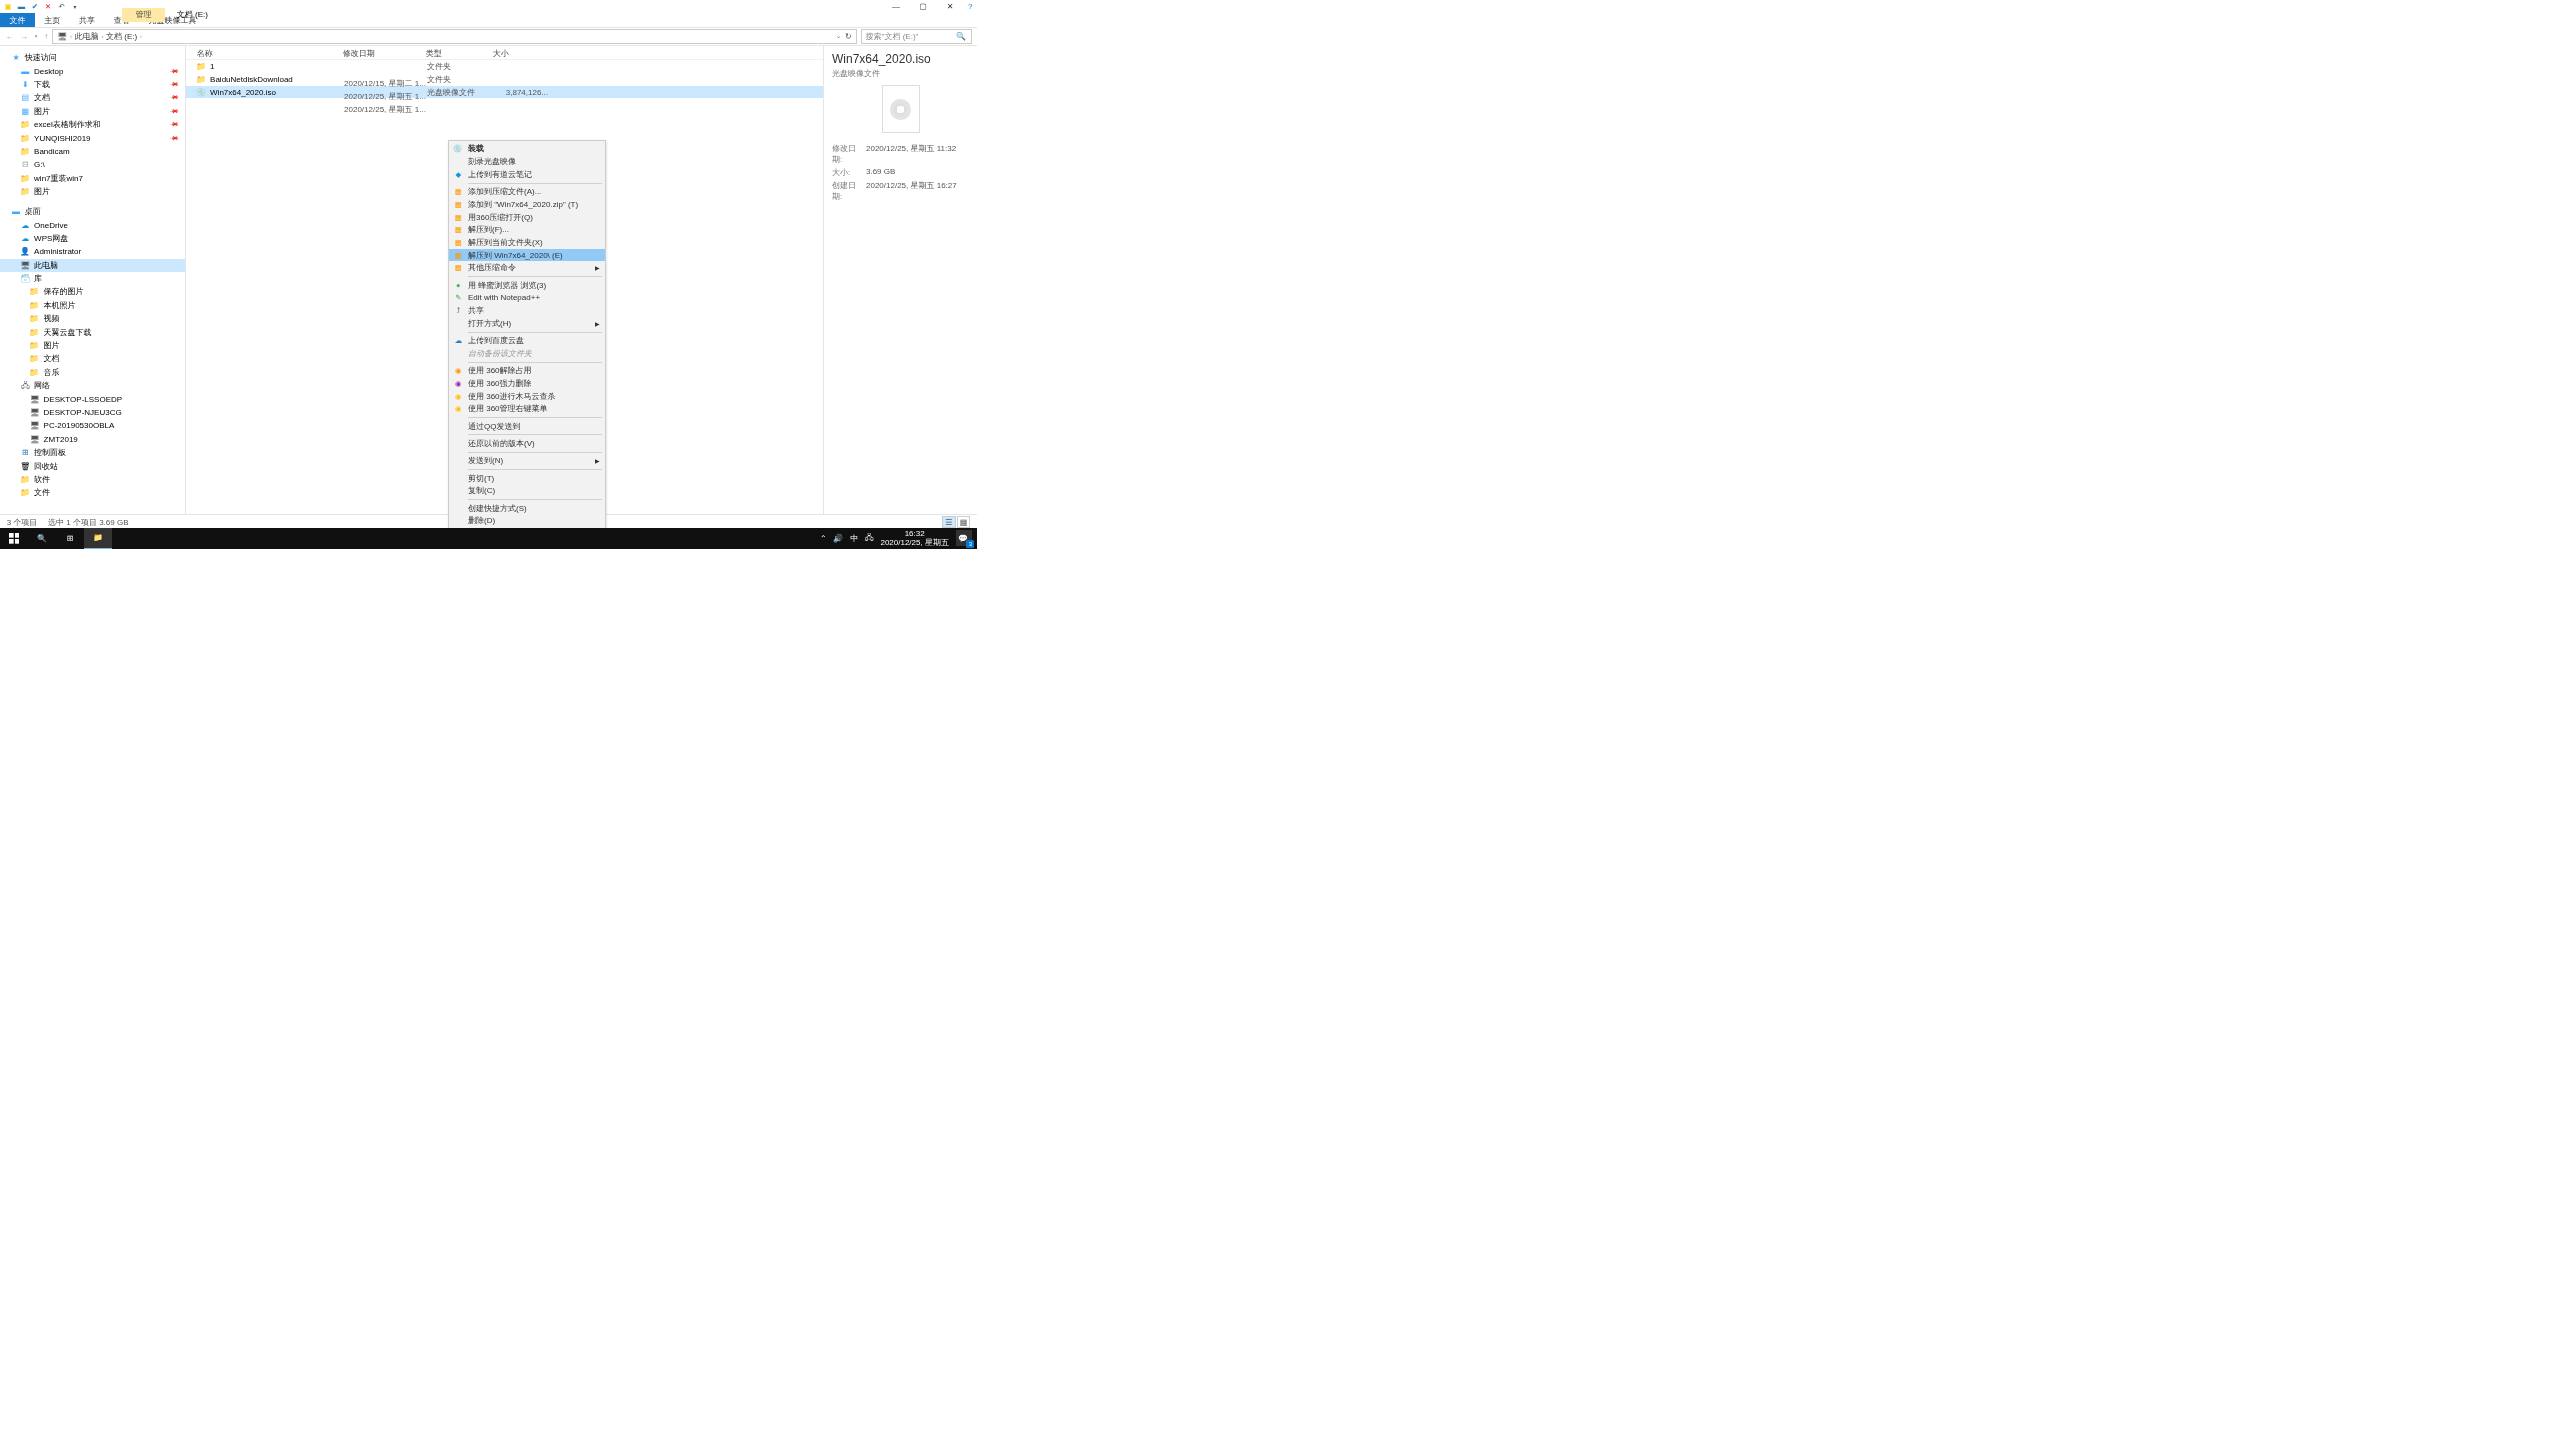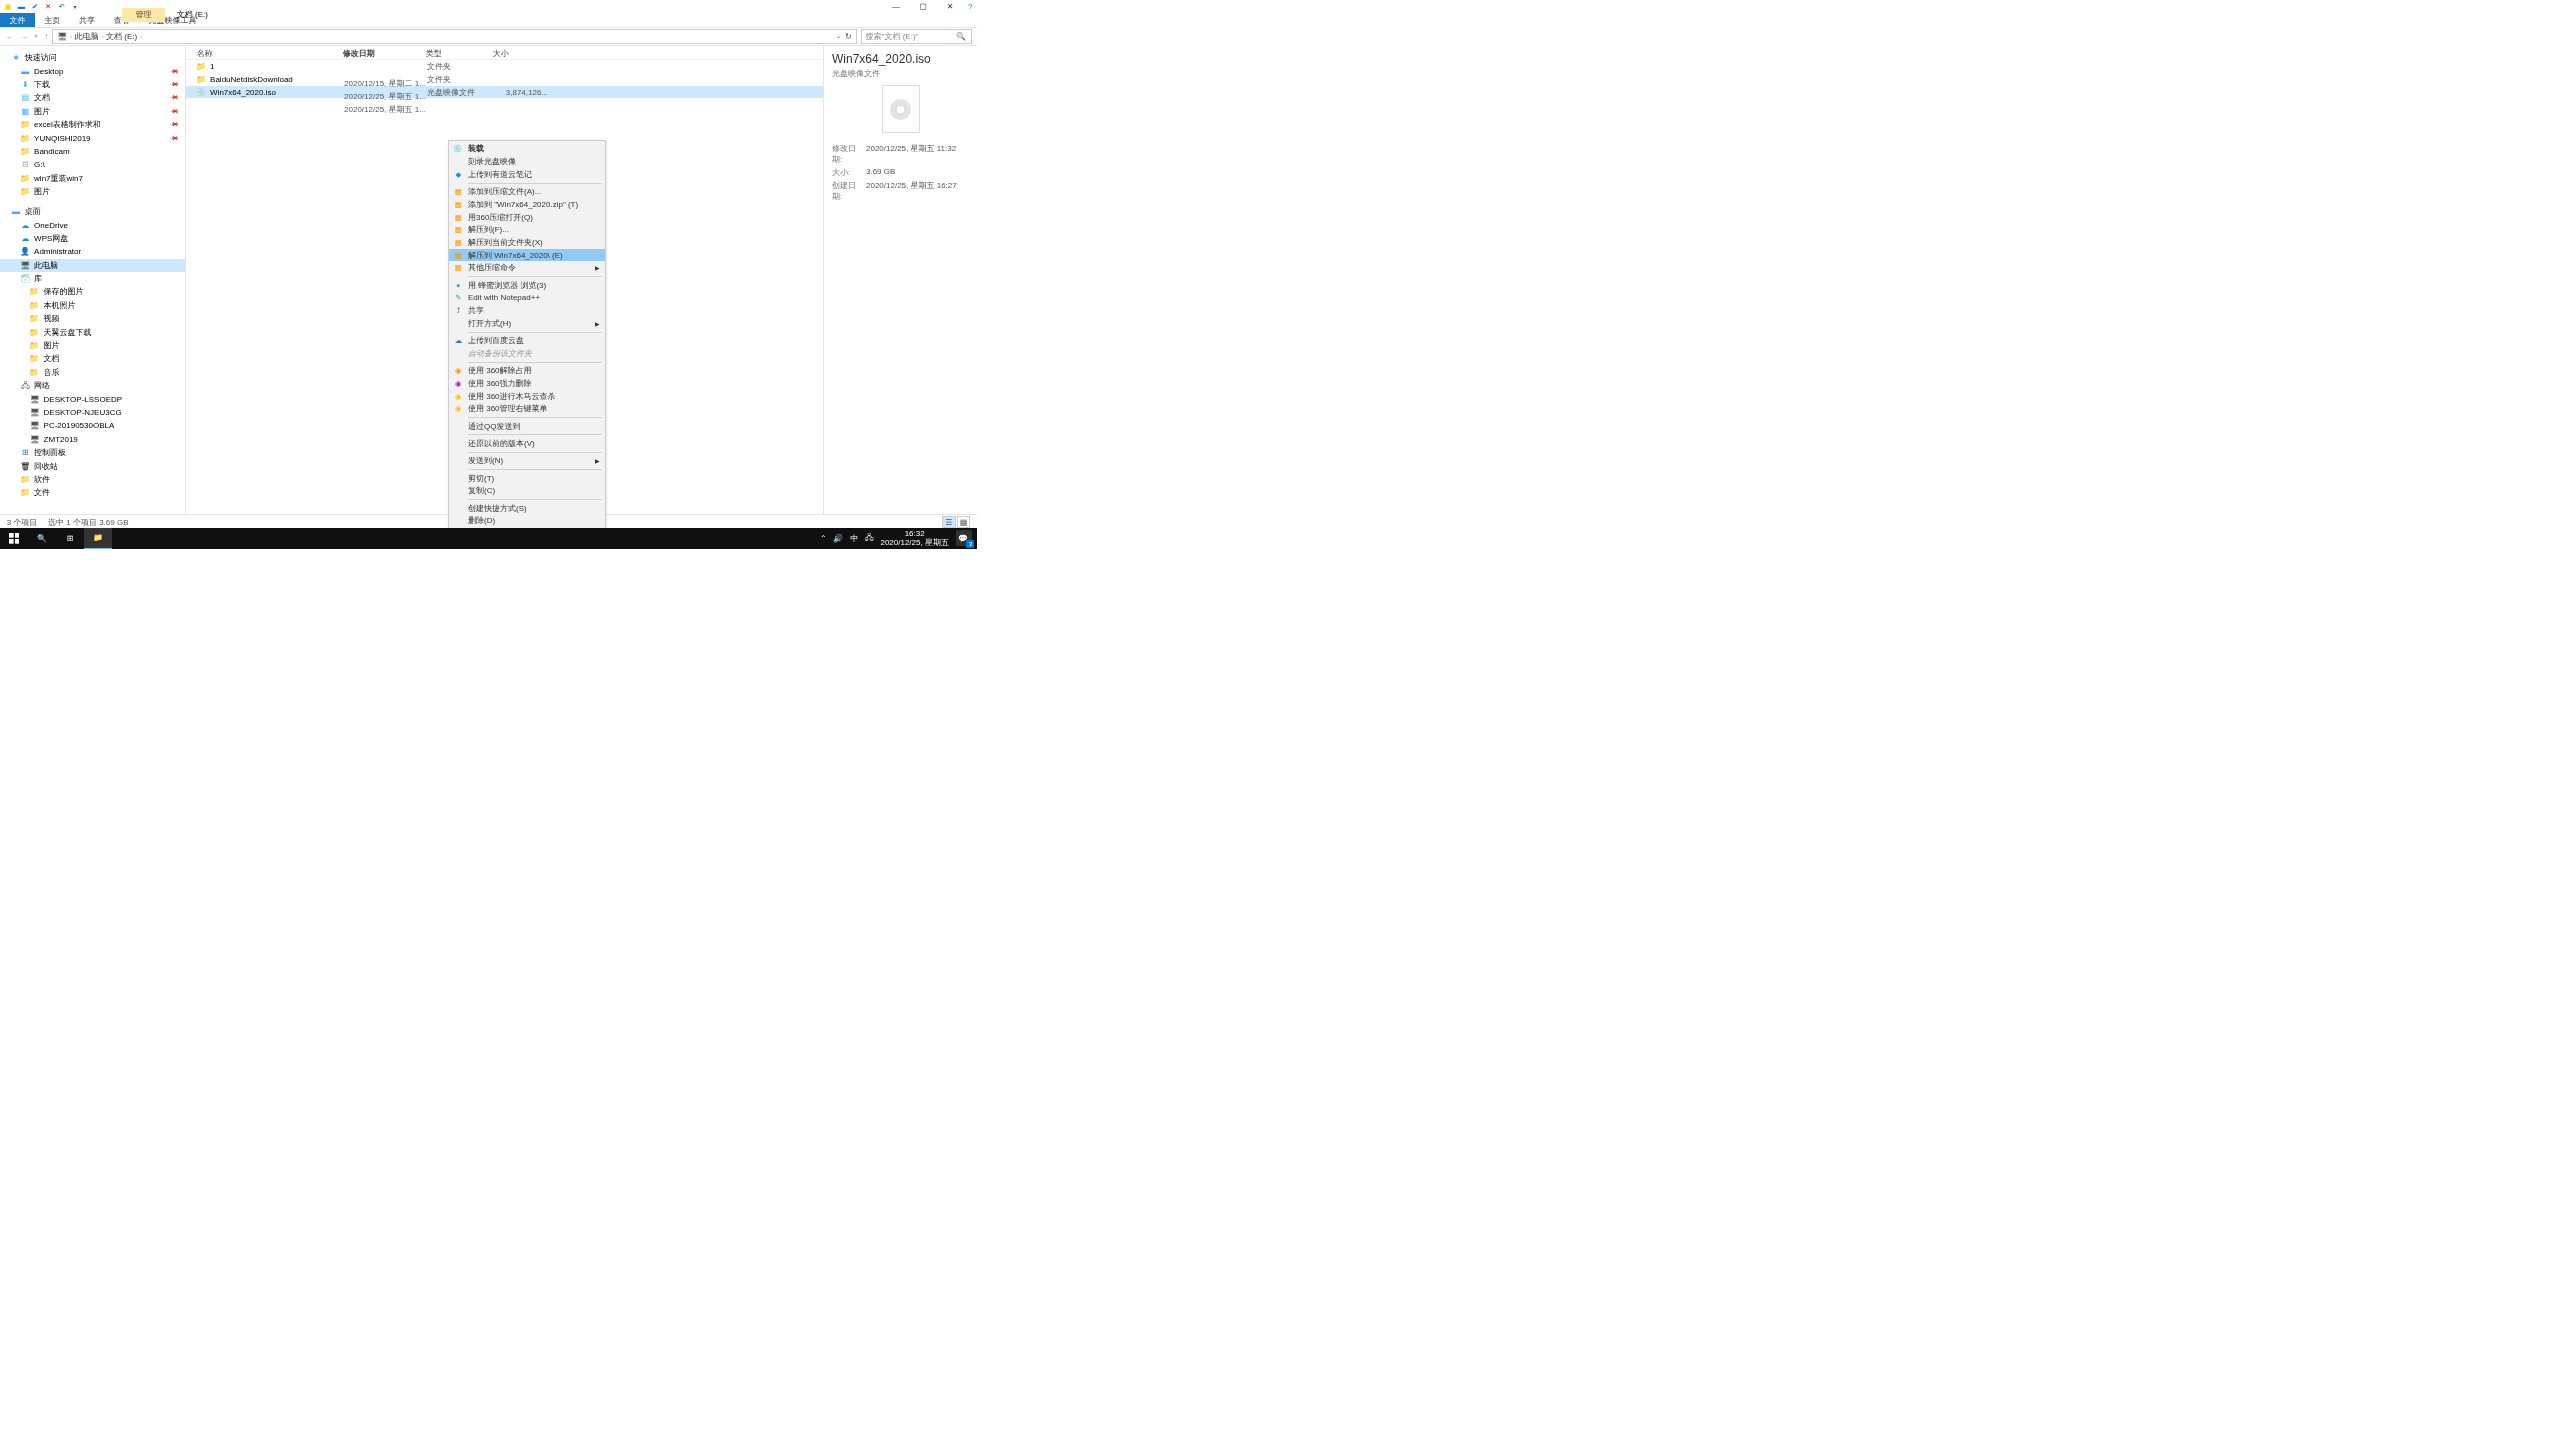--- a/index.html
+++ b/index.html
@@ -43,21 +43,21 @@
 .fi-pic{color:#40a9ff;}
 .fi-disk{color:#999;}
 .fi-comp{color:#555;}
 .fi-net{color:#555;}
 .fi-lib{color:#5cb3cc;}
 .fi-cloud{color:#1296db;}
 .main{flex:1;display:flex;}
 .filelist{flex:1;position:relative;}
 .headers{display:flex;height:14.8px;align-items:flex-end;border-bottom:0.7px solid #f0f0f0;color:#444;padding-left:10.7px;}
 .h-name{width:146px;}
-.h-date{width:83px;font-weight:bold;}
+.h-date{width:83px;}
 .h-type{width:67px;}
 .h-size{width:54px;}
 .row{display:flex;height:12.7px;align-items:center;padding-left:10.7px;}
 .row.selected{background:#cce8ff;}
 .row-icon{width:10.7px;margin-right:2.7px;}
 .cell-name{width:134px;}
 .cell-date{width:83px;color:#555;margin-top:34px;}
 .cell-type{width:67px;color:#555;}
 .cell-size{width:54px;color:#555;text-align:right;}
 .context-menu{position:absolute;left:262px;top:94px;width:158px;background:#f2f2f2;border:0.7px solid #ccc;box-shadow:1.3px 1.3px 2.7px rgba(0,0,0,0.2);padding:2px 0;}

